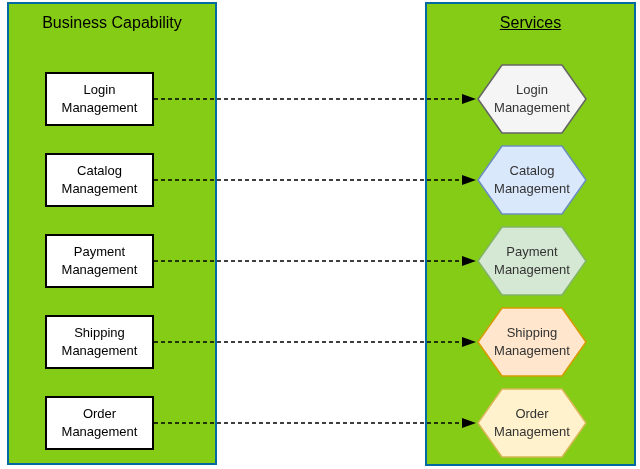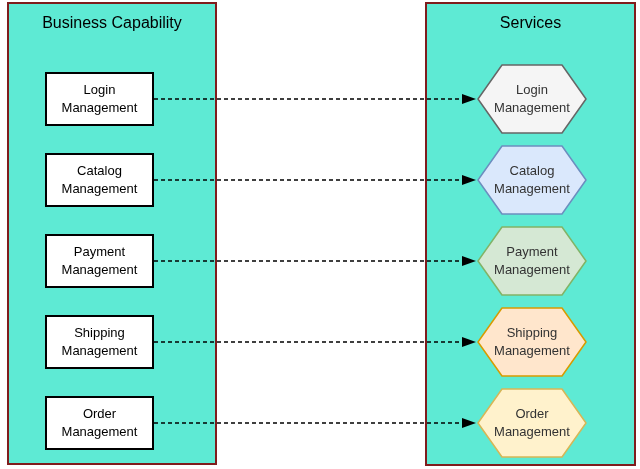--- a/index.html
+++ b/index.html
@@ -8,25 +8,25 @@
     font-family: "Liberation Sans", "DejaVu Sans", sans-serif;
     width: 640px; height: 469px; overflow: hidden;
   }
   .canvas {
     position: relative;
     width: 640px; height: 469px;
     background: #ffffff;
   }
   .panel {
     position: absolute;
-    border: 2px solid #7f1d1d;
-    background: #5eead4;
+    border: 2px solid #0369a1;
+    background: #84cc16;
   }
   .panel-left  { left: 7px;   top: 2px; width: 210px; height: 463px; }
-  .panel-right { left: 425px; top: 2px; width: 211px; height: 464px; }
+  .panel-right { left: 425px; top: 2px; width: 211px; height: 464px; text-decoration: underline; }
   .panel-title {
     width: 100%;
     padding-top: 9px;
     text-align: center;
     font-size: 16px;
     line-height: 20px;
     color: #000000;
   }
   .cap-box {
     position: absolute;

